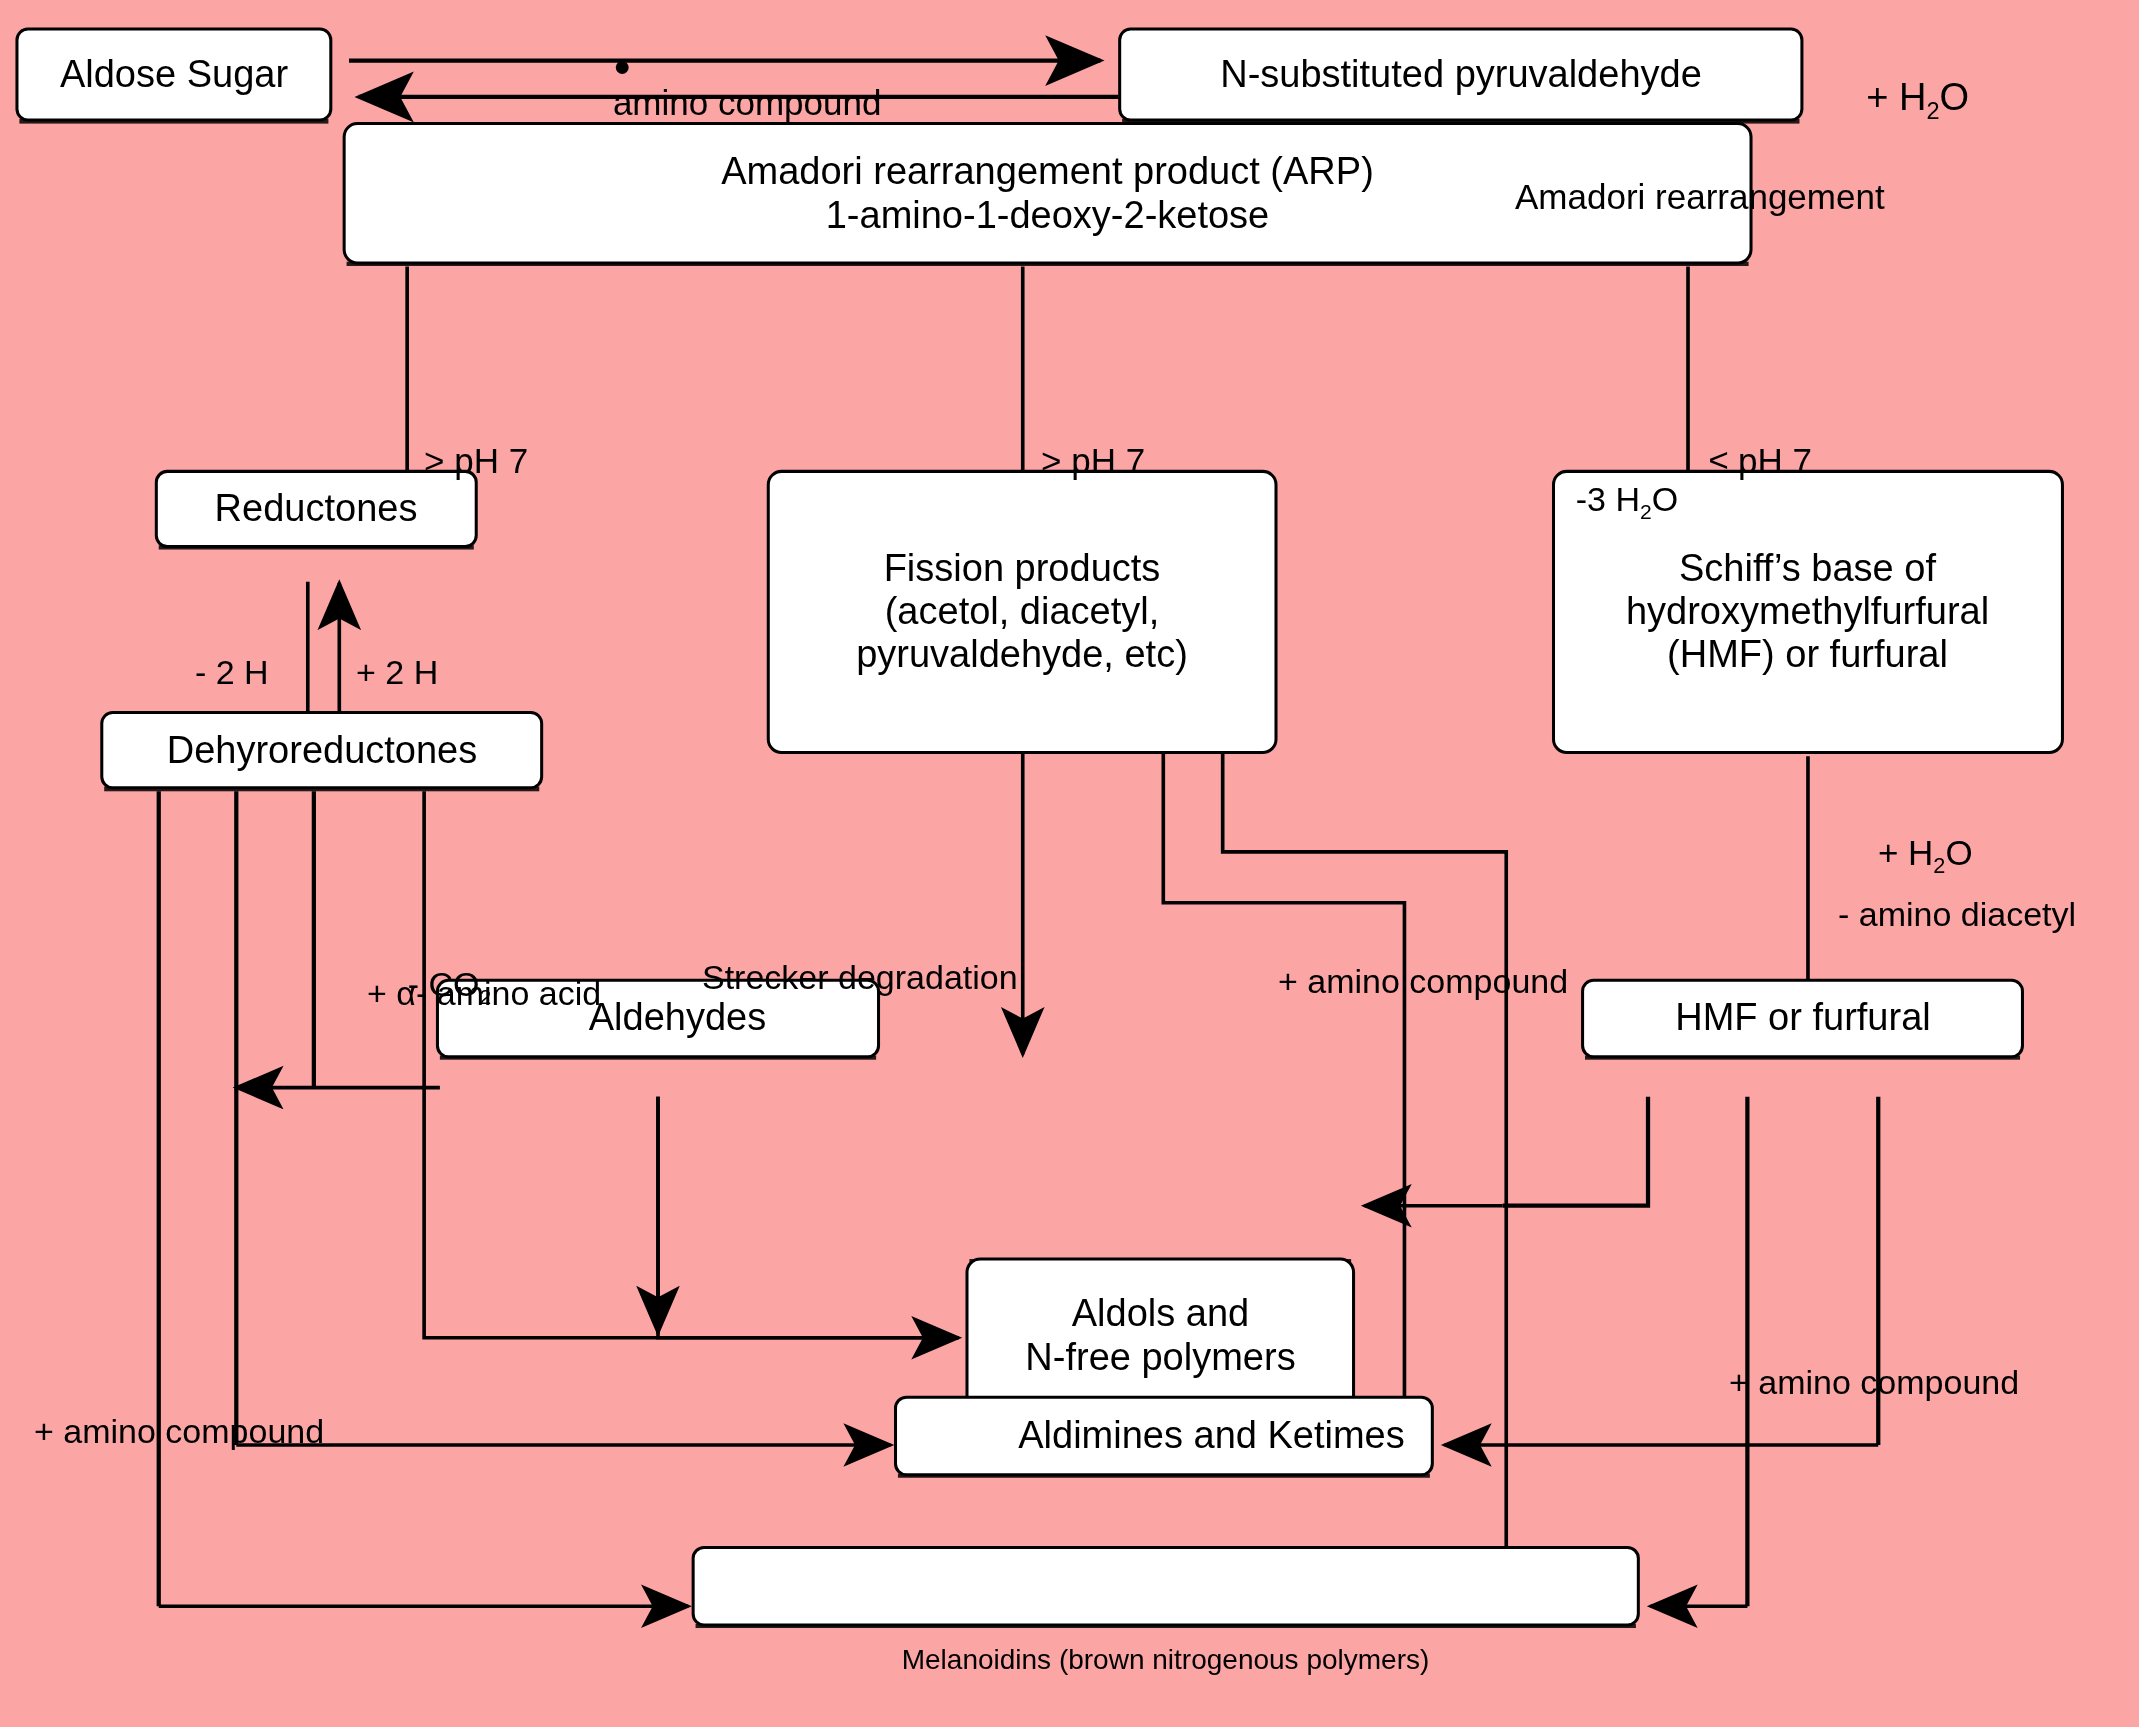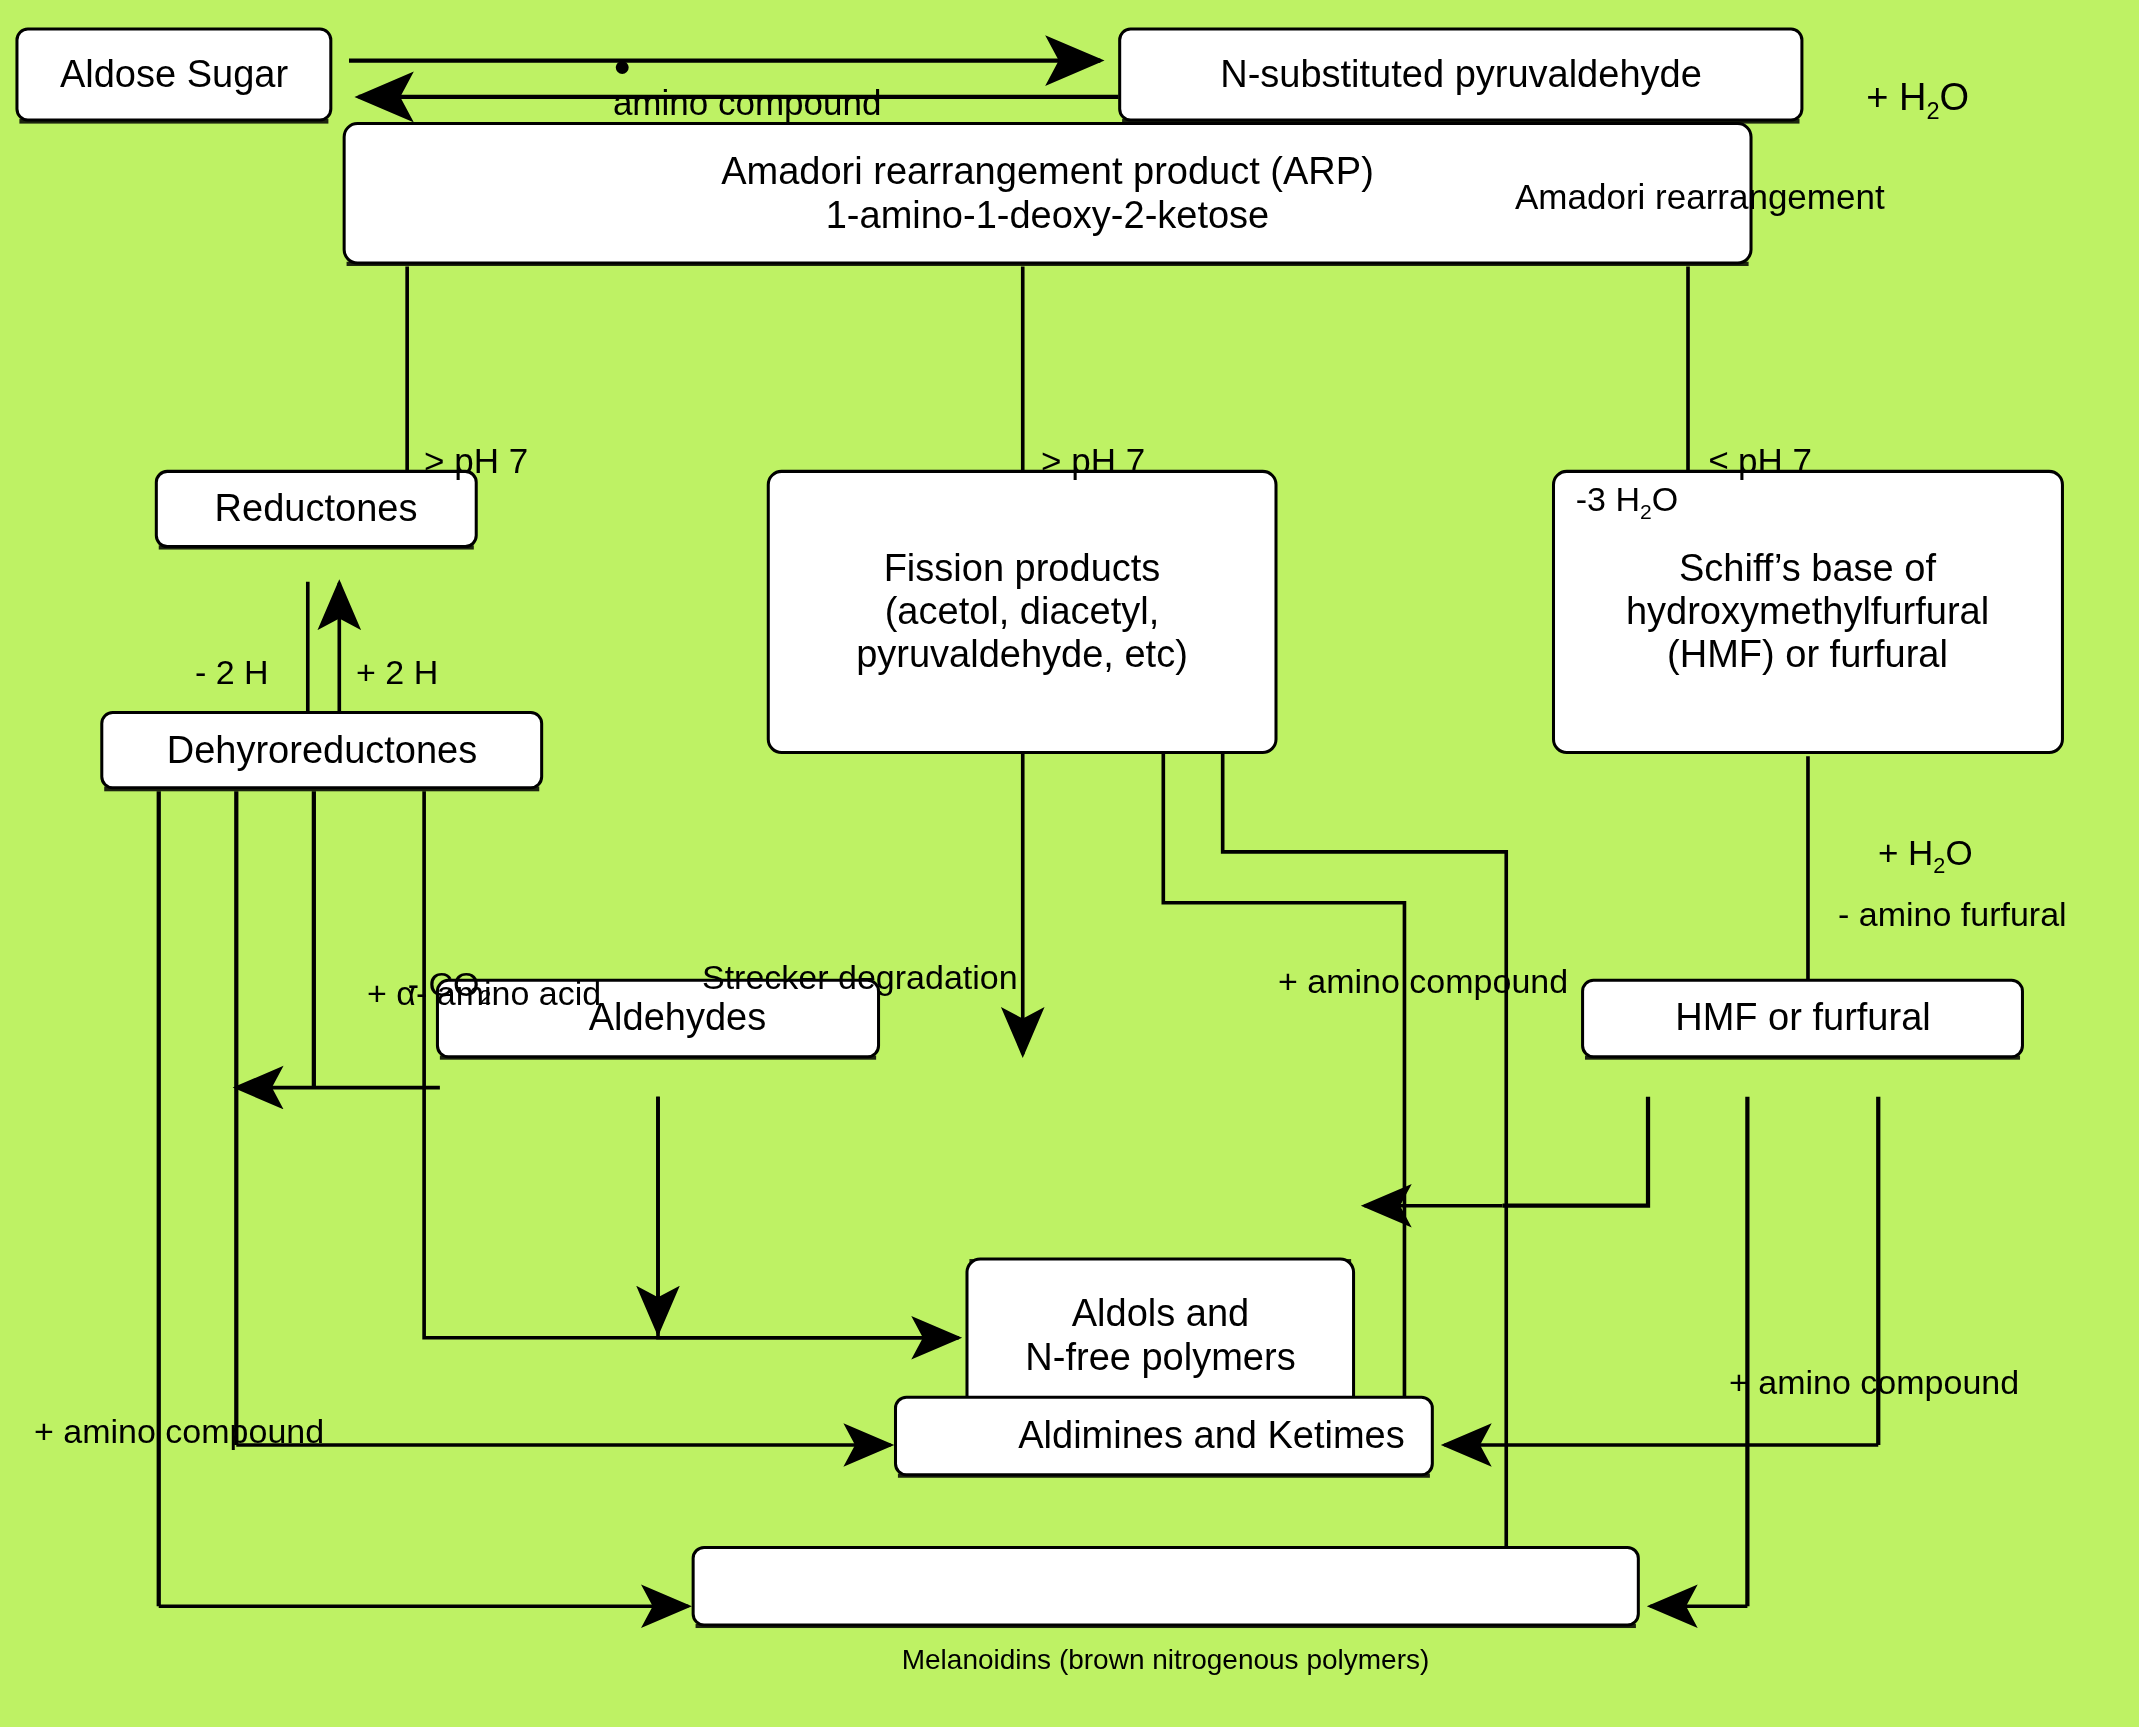--- a/index.html
+++ b/index.html
@@ -1,17 +1,17 @@
 <!DOCTYPE html>
 <html style="font-size:9.7px"><head>
 <meta charset="utf-8">
 <style>
   html,body{margin:0;padding:0;background:#ffffff;}
   body{font-family:"Liberation Sans", sans-serif;}
-  #stage{position:relative;width:2140px;height:1728px;background:#bef264;overflow:hidden;}
+  #stage{position:relative;width:2140px;height:1728px;background:#fca5a5;overflow:hidden;}
   #svgroot{position:absolute;left:0;top:0;width:2140px;height:1728px;}
   .node-label{
     position:absolute;
     display:flex;align-items:center;justify-content:center;
     text-align:center;
     color:#000;
     font-family:"Liberation Sans", sans-serif;
     line-height:1.14;
     pointer-events:none;
     white-space:pre-line;
@@ -176,21 +176,21 @@
   <div class="edge-label" style="left:1709px;top:441px;font-size:35px;">≤ pH 7</div>
 
   <div class="edge-label" style="left:195px;top:653px;font-size:34px;">- 2 H</div>
 
   <div class="edge-label" style="left:356px;top:653px;font-size:34px;">+ 2 H</div>
 
   <div class="edge-label" style="left:1839px;top:794px;font-size:35px;">
     <span>+ H</span><span class="sub">2</span><span>O</span>
   </div>
 
-  <div class="edge-label" style="left:1838px;top:895px;font-size:34px;">- amino furfural</div>
+  <div class="edge-label" style="left:1838px;top:895px;font-size:34px;">- amino diacetyl</div>
 
   <div class="edge-label" style="left:370px;top:927px;font-size:34px;">
     <span>- CO</span><span class="sub">2</span>
   </div>
 
   <div class="edge-label" style="left:367px;top:974px;font-size:34px;">+ α- amino acid</div>
 
   <div class="edge-label" style="left:702px;top:958px;font-size:34px;">Strecker degradation</div>
 
   <div class="edge-label" style="left:1278px;top:962px;font-size:34px;">+ amino compound</div>

